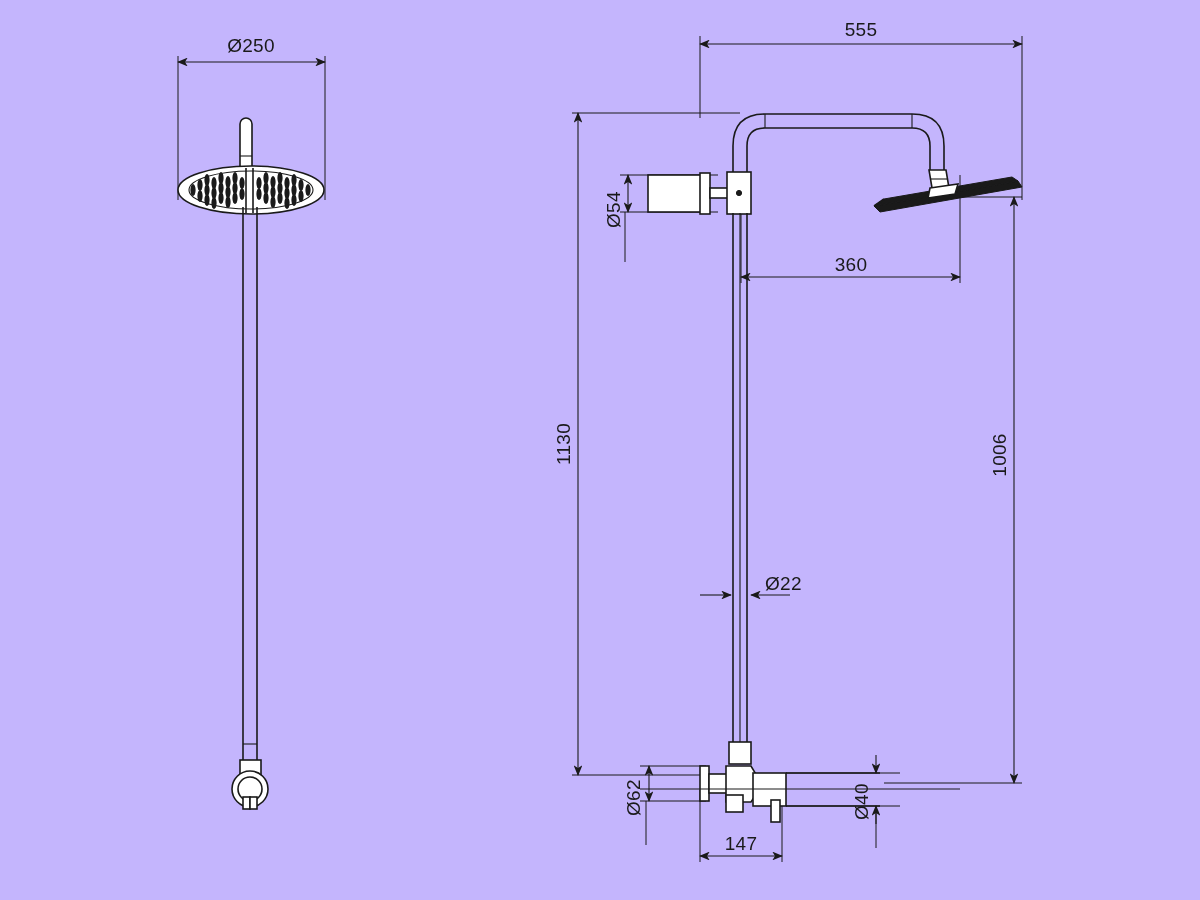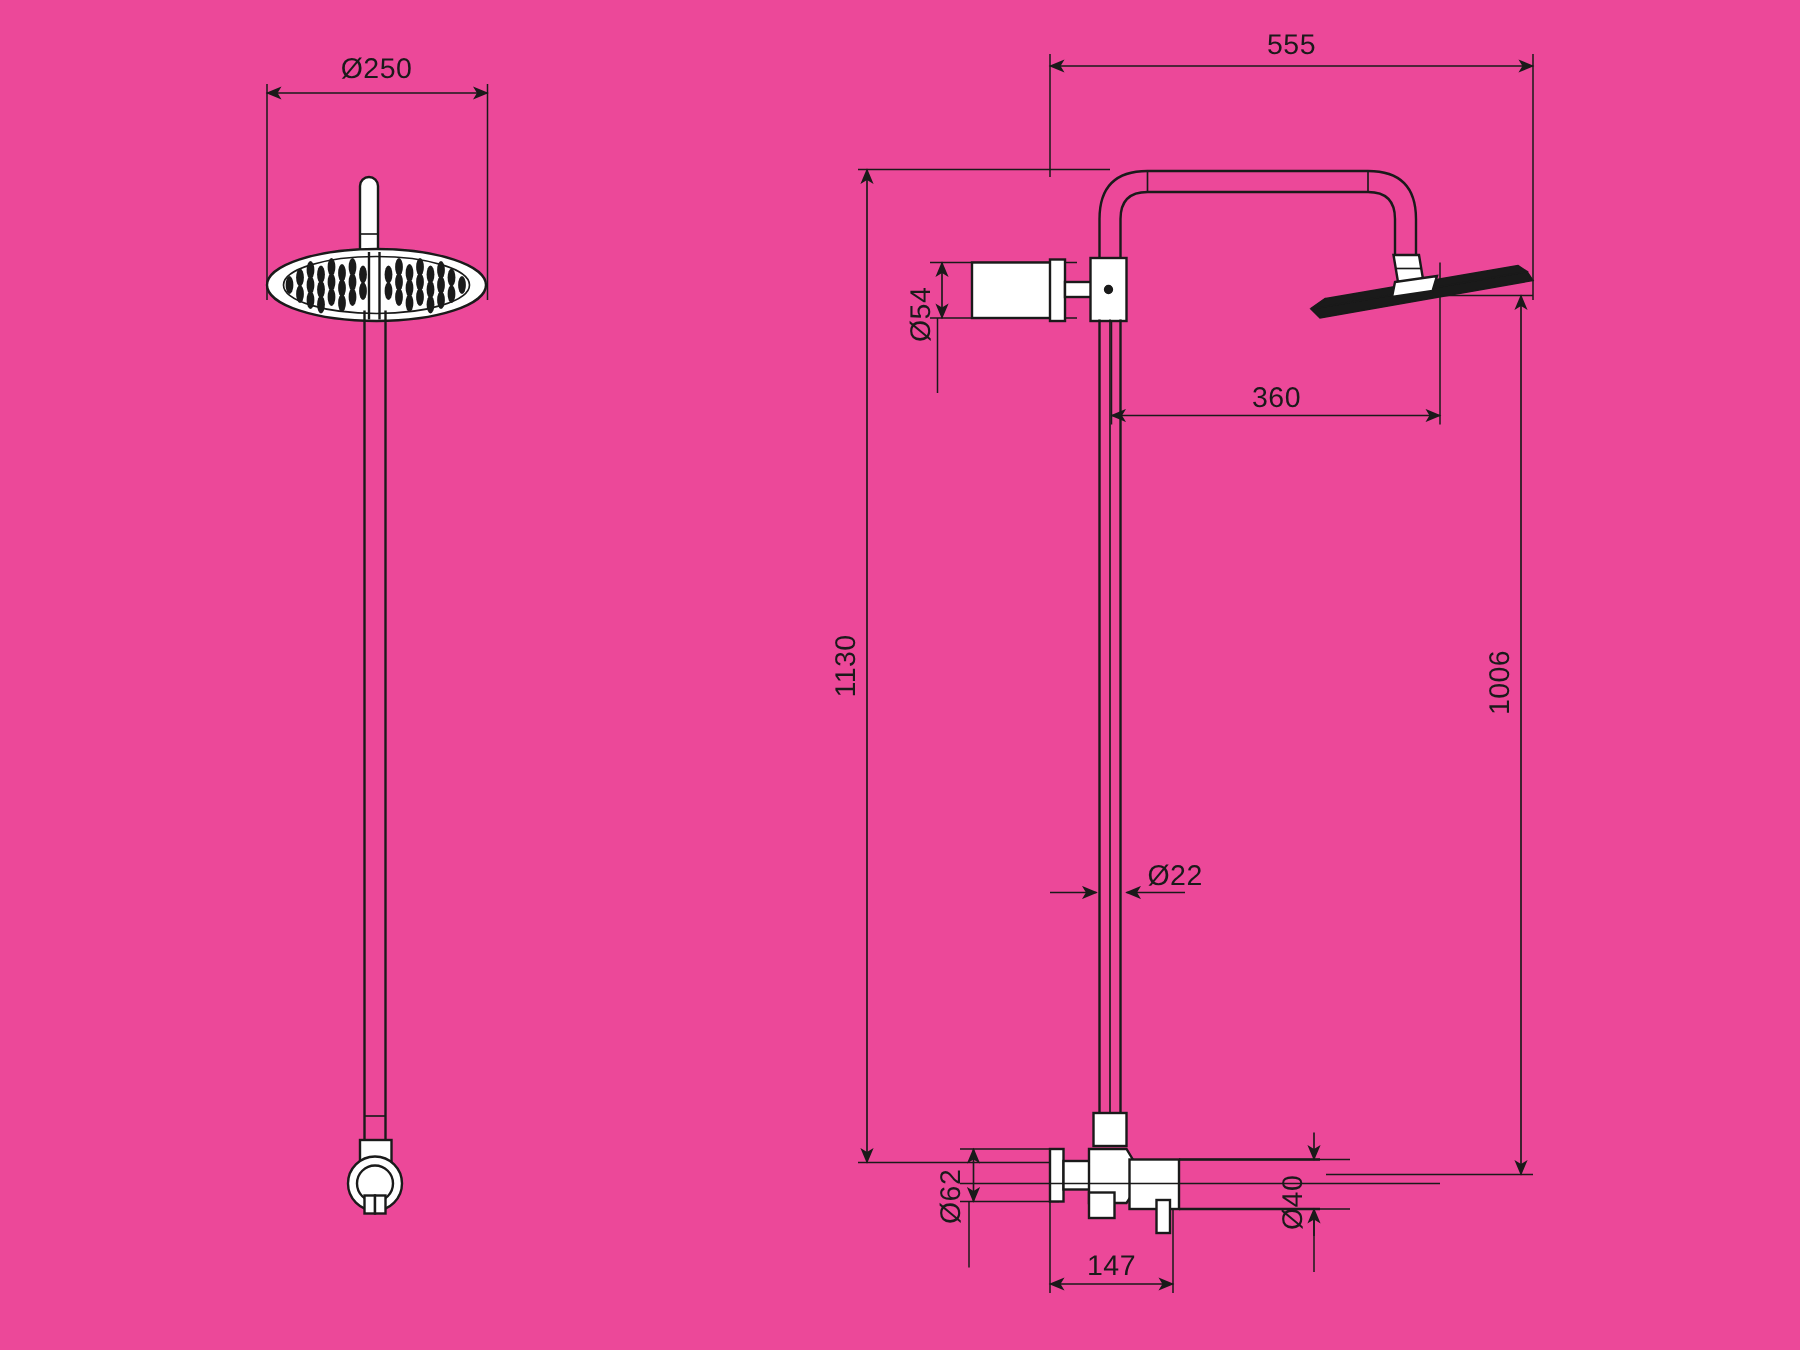--- a/index.html
+++ b/index.html
@@ -11,21 +11,21 @@
   body {
     width: 1200px;
     height: 900px;
     overflow: hidden;
     font-family: "Liberation Sans", sans-serif;
   }
   #drawing-root {
     position: relative;
     width: 1200px;
     height: 900px;
-    background: #ec4899;
+    background: #c4b5fd;
   }
   svg#tech-drawing {
     display: block;
     width: 1200px;
     height: 900px;
   }
   .dim-line, .ext-line {
     stroke: #1a1a1a;
     fill: none;
   }

